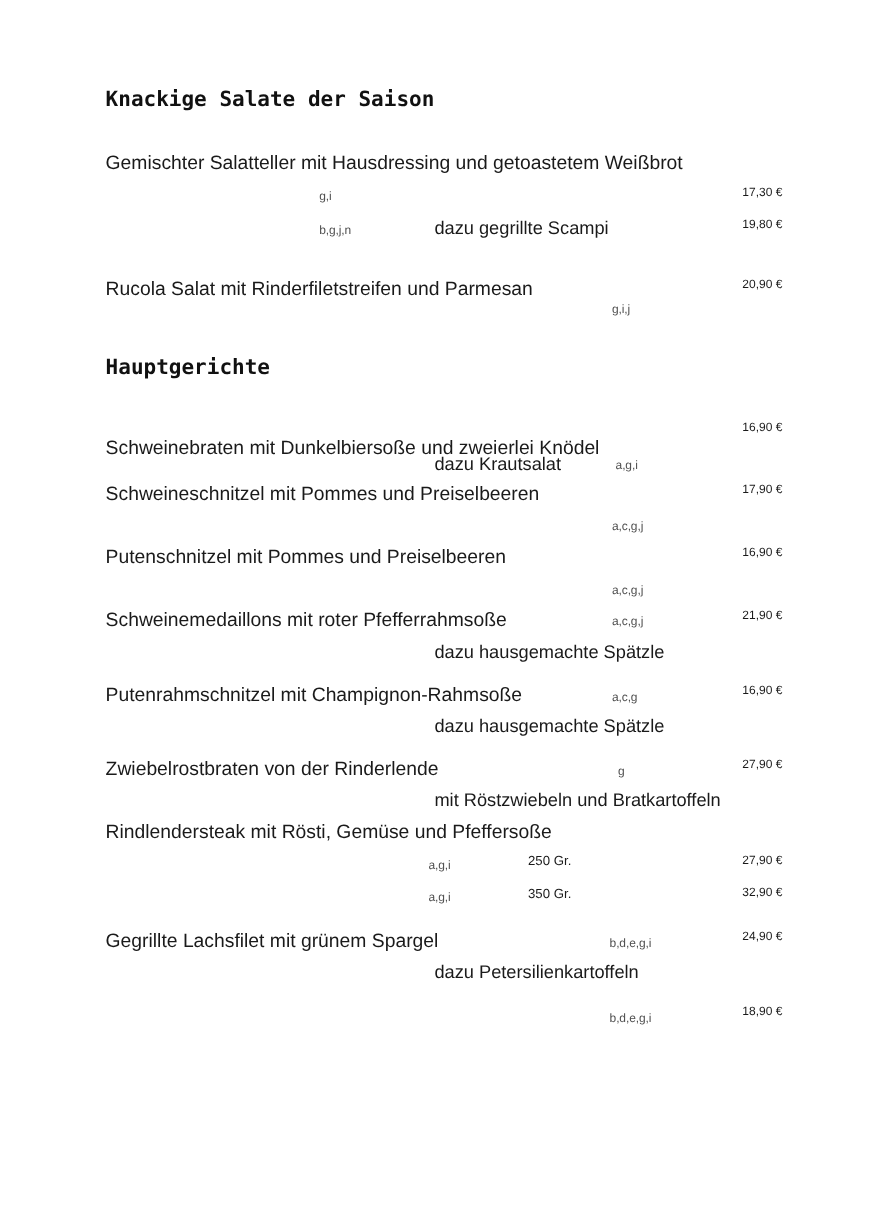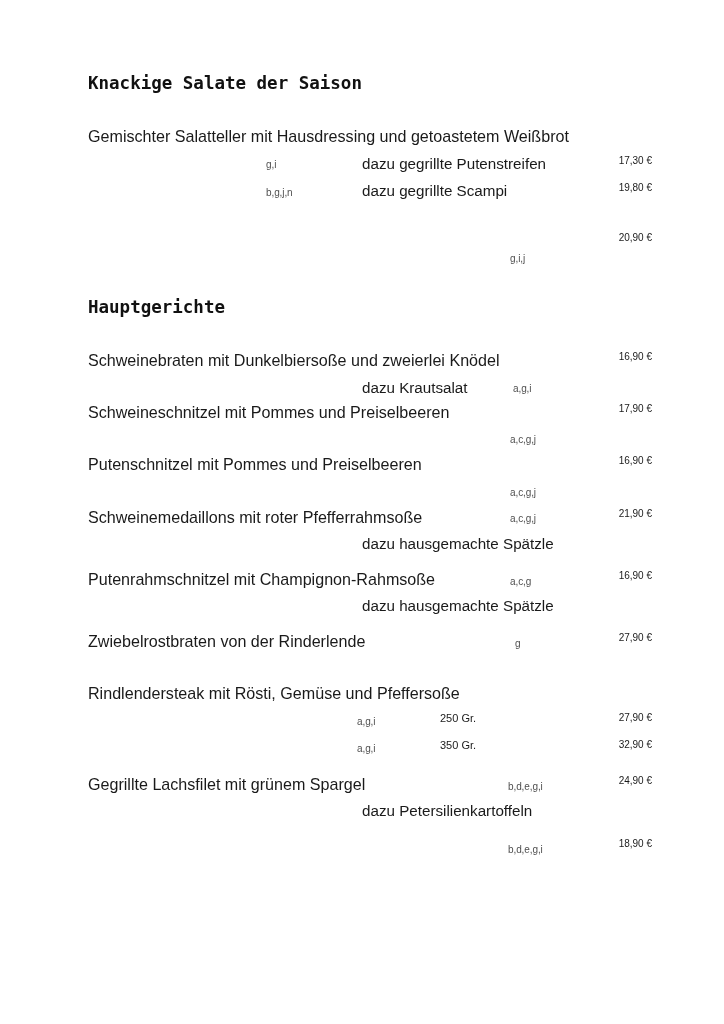--- a/index.html
+++ b/index.html
@@ -65,33 +65,33 @@
 </head>
 <body>
 
 <div class="page">
 
   <div class="lay head" style="left:88px; top:73px;">Knackige Salate der Saison</div>
 
   <div class="lay dishtext" style="left:88px; top:127px;">Gemischter Salatteller mit Hausdressing und getoastetem Weißbrot</div>
 
   <div class="lay atext" style="left:266px; top:159px;">g,i</div>
-  <div class="lay subtext" style="left:362px; top:155px;">dazu gegrillte Putenstreifen</div>
   <div class="lay ptext" style="left:452px; top:155px; width:200px;">17,30 €</div>
 
   <div class="lay atext" style="left:266px; top:187px;">b,g,j,n</div>
   <div class="lay subtext" style="left:362px; top:182px;">dazu gegrillte Scampi</div>
   <div class="lay ptext" style="left:452px; top:182px; width:200px;">19,80 €</div>
 
+  <div class="lay dishtext" style="left:88px; top:232px;">Rucola Salat mit Rinderfiletstreifen und Parmesan</div>
   <div class="lay atext" style="left:510px; top:253px;">g,i,j</div>
   <div class="lay ptext" style="left:452px; top:232px; width:200px;">20,90 €</div>
 
   <div class="lay head" style="left:88px; top:297px;">Hauptgerichte</div>
 
-  <div class="lay dishtext" style="left:88px; top:351px;">Schweinebraten mit Dunkelbiersoße und zweierlei Knödel</div>
+  <div class="lay dishtext" style="left:88px; top:364px;">Schweinebraten mit Dunkelbiersoße und zweierlei Knödel</div>
   <div class="lay ptext" style="left:452px; top:351px; width:200px;">16,90 €</div>
   <div class="lay subtext" style="left:362px; top:379px;">dazu Krautsalat</div>
   <div class="lay atext" style="left:513px; top:383px;">a,g,i</div>
 
   <div class="lay dishtext" style="left:88px; top:403px;">Schweineschnitzel mit Pommes und Preiselbeeren</div>
   <div class="lay ptext" style="left:452px; top:403px; width:200px;">17,90 €</div>
   <div class="lay atext" style="left:510px; top:434px;">a,c,g,j</div>
 
   <div class="lay dishtext" style="left:88px; top:455px;">Putenschnitzel mit Pommes und Preiselbeeren</div>
   <div class="lay ptext" style="left:452px; top:455px; width:200px;">16,90 €</div>
@@ -103,20 +103,21 @@
   <div class="lay subtext" style="left:362px; top:535px;">dazu hausgemachte Spätzle</div>
 
   <div class="lay dishtext" style="left:88px; top:570px;">Putenrahmschnitzel mit Champignon-Rahmsoße</div>
   <div class="lay atext" style="left:510px; top:576px;">a,c,g</div>
   <div class="lay ptext" style="left:452px; top:570px; width:200px;">16,90 €</div>
   <div class="lay subtext" style="left:362px; top:597px;">dazu hausgemachte Spätzle</div>
 
   <div class="lay dishtext" style="left:88px; top:632px;">Zwiebelrostbraten von der Rinderlende</div>
   <div class="lay atext" style="left:515px; top:638px;">g</div>
   <div class="lay ptext" style="left:452px; top:632px; width:200px;">27,90 €</div>
+  <div class="lay subtext" style="left:362px; top:659px;">mit Röstzwiebeln und Bratkartoffeln</div>
 
   <div class="lay dishtext" style="left:88px; top:684px;">Rindlendersteak mit Rösti, Gemüse und Pfeffersoße</div>
 
   <div class="lay atext" style="left:357px; top:716px;">a,g,i</div>
   <div class="lay wtext" style="left:440px; top:712px;">250 Gr.</div>
   <div class="lay ptext" style="left:452px; top:712px; width:200px;">27,90 €</div>
 
   <div class="lay atext" style="left:357px; top:743px;">a,g,i</div>
   <div class="lay wtext" style="left:440px; top:739px;">350 Gr.</div>
   <div class="lay ptext" style="left:452px; top:739px; width:200px;">32,90 €</div>

